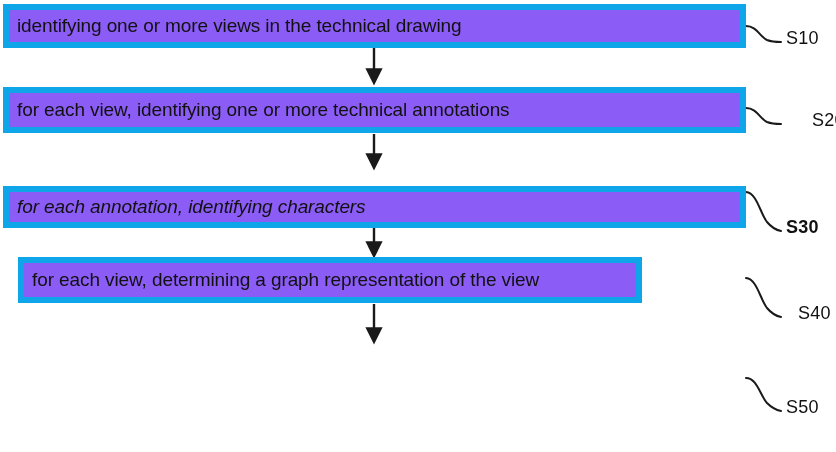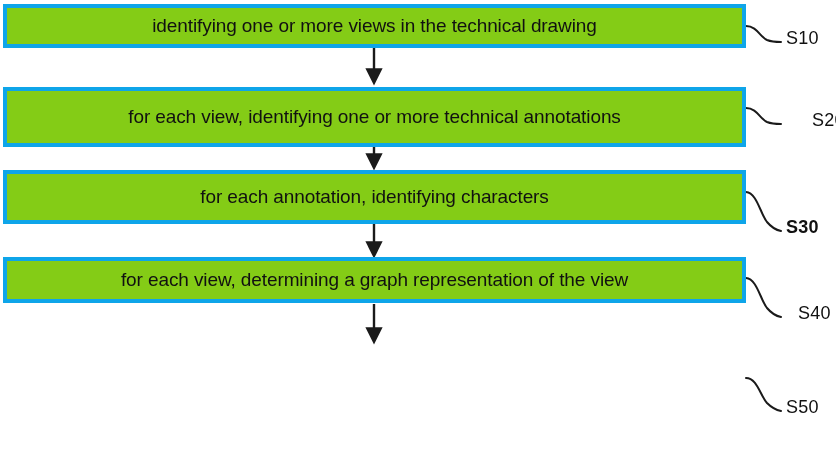--- a/index.html
+++ b/index.html
@@ -20,25 +20,25 @@
   #flow-svg {
     position: absolute;
     left: 0;
     top: 0;
     width: 836px;
     height: 452px;
   }
   .step-box {
     position: absolute;
     box-sizing: border-box;
-    border: 4px solid #0ea5e9;
-    background: #84cc16;
+    border: 6px solid #0ea5e9;
+    background: #8b5cf6;
     display: flex;
     align-items: center;
-    justify-content: center;
+    justify-content: flex-start;
     text-align: center;
   }
   .step-text {
     font-family: "Liberation Sans", sans-serif;
     font-size: 19px;
     line-height: 1.42;
     color: #111111;
     letter-spacing: -0.1px;
     padding: 0 8px;
     white-space: pre-line;
@@ -77,29 +77,29 @@
       <path d="M746,192 C757,193 760,213 767,222 C772,228 776,230 781,231"></path>
       <path d="M746,278 C757,279 760,299 767,308 C772,314 776,316 781,317"></path>
       <path d="M746,378 C757,378 760,395 767,403 C772,408 776,410 781,411"></path>
     </g>
   </svg>
 
   <div class="step-box" style="left:3px; top:4px; width:743px; height:44px;">
     <span class="step-text">identifying one or more views in the technical drawing</span>
   </div>
 
-  <div class="step-box" style="left:3px; top:87px; width:743px; height:60px;">
+  <div class="step-box" style="left:3px; top:87px; width:743px; height:46px;">
     <span class="step-text">for each view, identifying one or more technical annotations</span>
   </div>
 
-  <div class="step-box" style="left:3px; top:170px; width:743px; height:54px;">
+  <div class="step-box" style="left:3px; top:186px; width:743px; height:42px;font-style:italic;">
     <span class="step-text">for each annotation, identifying characters</span>
   </div>
 
-  <div class="step-box" style="left:3px; top:257px; width:743px; height:46px;">
+  <div class="step-box" style="left:18px; top:257px; width:624px; height:46px;">
     <span class="step-text">for each view, determining a graph representation of the view</span>
   </div>
 
 
   <div class="step-label" style="left:786px; top:28px;">S10</div>
 
   <div class="step-label" style="left:812px; top:110px;">S20</div>
 
   <div class="step-label" style="left:786px; top:217px;font-weight:bold;">S30</div>
 

